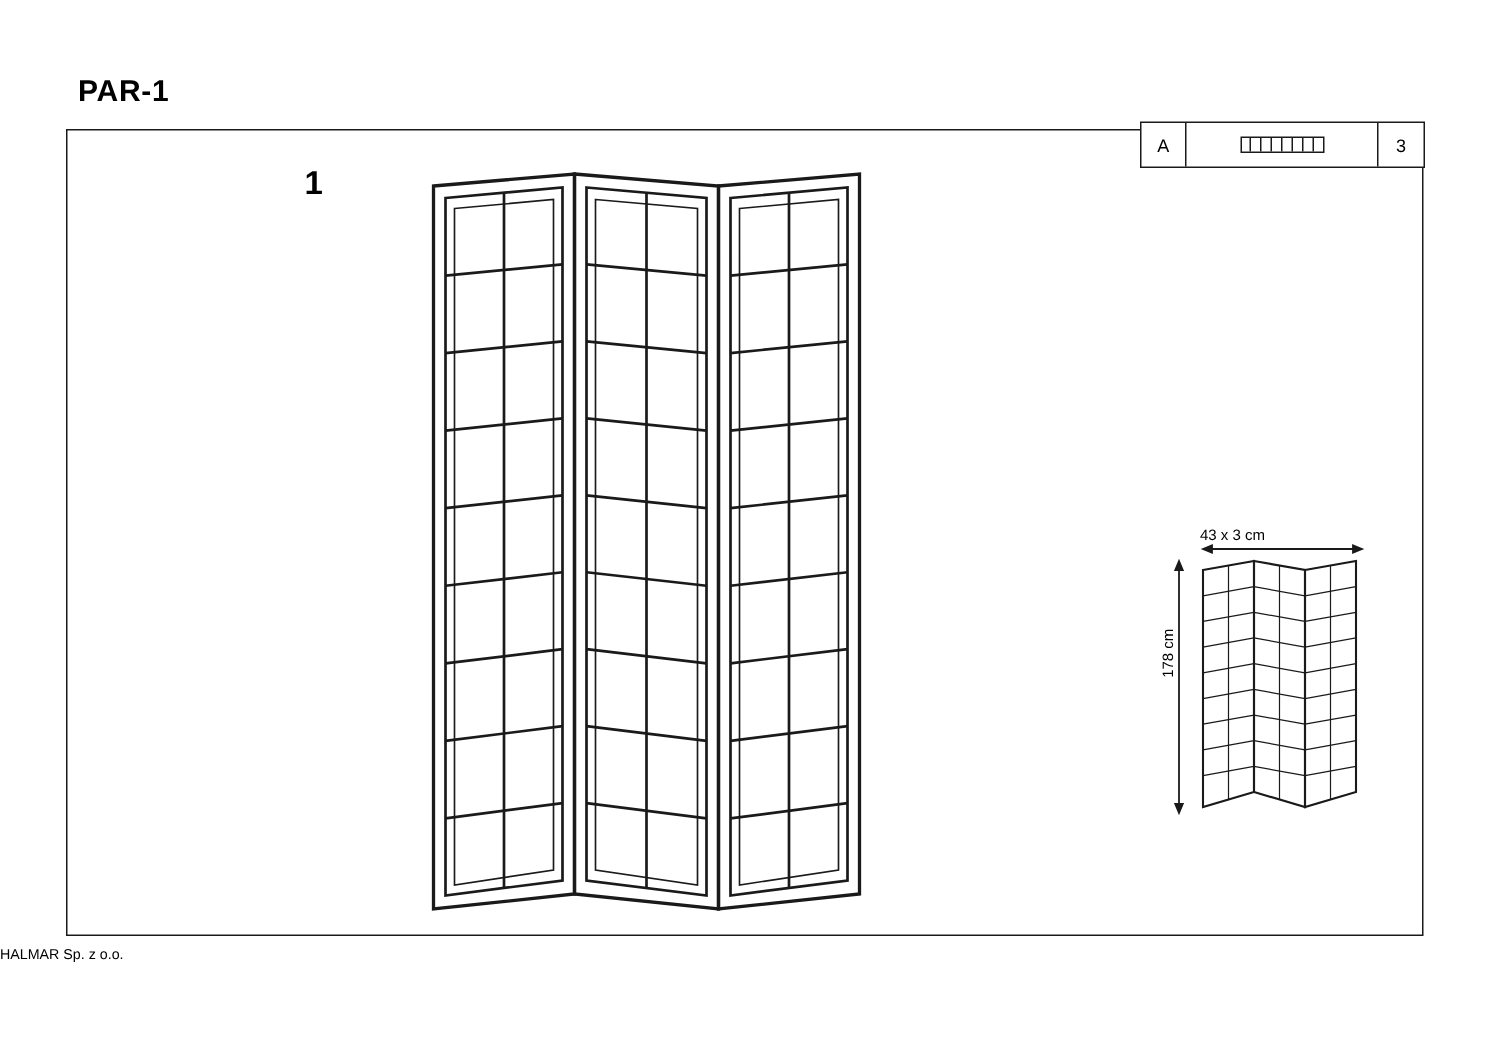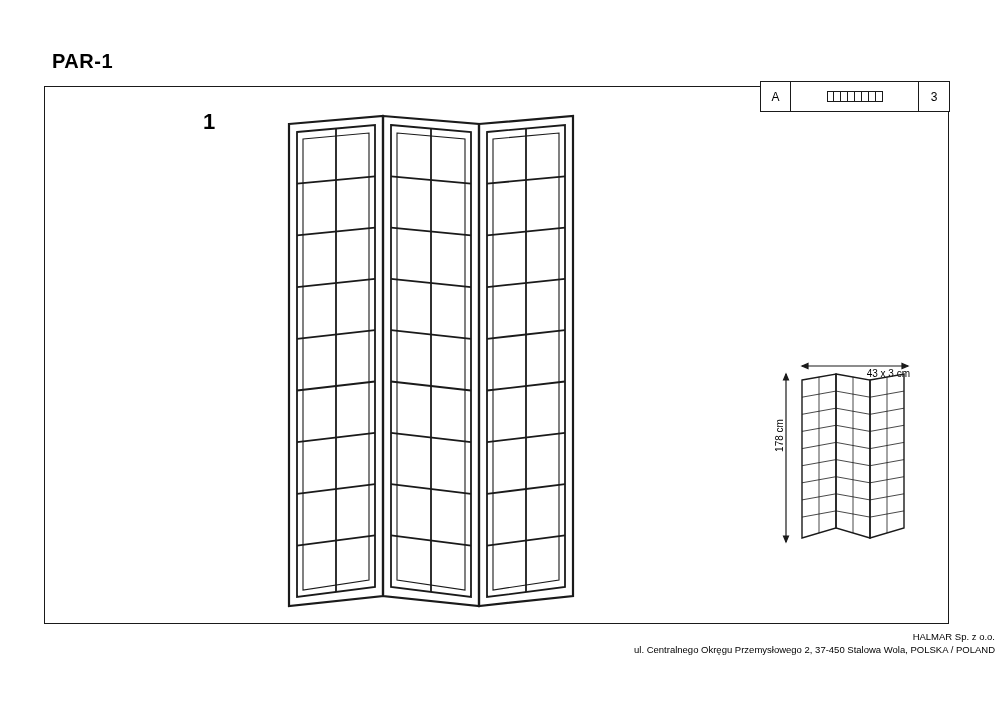--- a/index.html
+++ b/index.html
@@ -105,23 +105,23 @@
   .dim-block {
     position: absolute;
     left: 766px;
     top: 352px;
     width: 150px;
     height: 200px;
   }
   .dim-top-label {
     position: absolute;
     left: 34px;
-    top: 16px;
+    top: 0px;
     width: 110px;
-    text-align: right;
+    text-align: left;
     font-size: 10px;
   }
   .dim-side-label {
     position: absolute;
     left: -3px;
     top: 78px;
     font-size: 10px;
     transform: rotate(-90deg);
     transform-origin: center;
     white-space: nowrap;
@@ -139,21 +139,21 @@
     width: 150px; height: 200px;
     pointer-events: none;
   }
 
   
   .footer {
     position: absolute;
     left: 0;
     top: 630px;
     width: 995px;
-    text-align: right;
+    text-align: left;
     font-size: 9.5px;
     line-height: 13px;
   }
   .footer .company { font-weight: normal; }
 </style>
 </head>
 <body>
 
 <div class="sheet">
 
@@ -288,16 +288,15 @@
 
         <line x1="20" y1="22" x2="20" y2="190"></line>
         <polygon points="20,22 17.5,28 22.5,28"></polygon>
         <polygon points="20,190 17.5,184 22.5,184"></polygon>
       </g>
     </svg>
   </div>
 
   <div class="footer">
     <div class="company">HALMAR Sp. z o.o.</div>
-    <div>ul. Centralnego Okręgu Przemysłowego 2, 37-450 Stalowa Wola, POLSKA / POLAND</div>
   </div>
 
 </div>
 
 </body></html>

